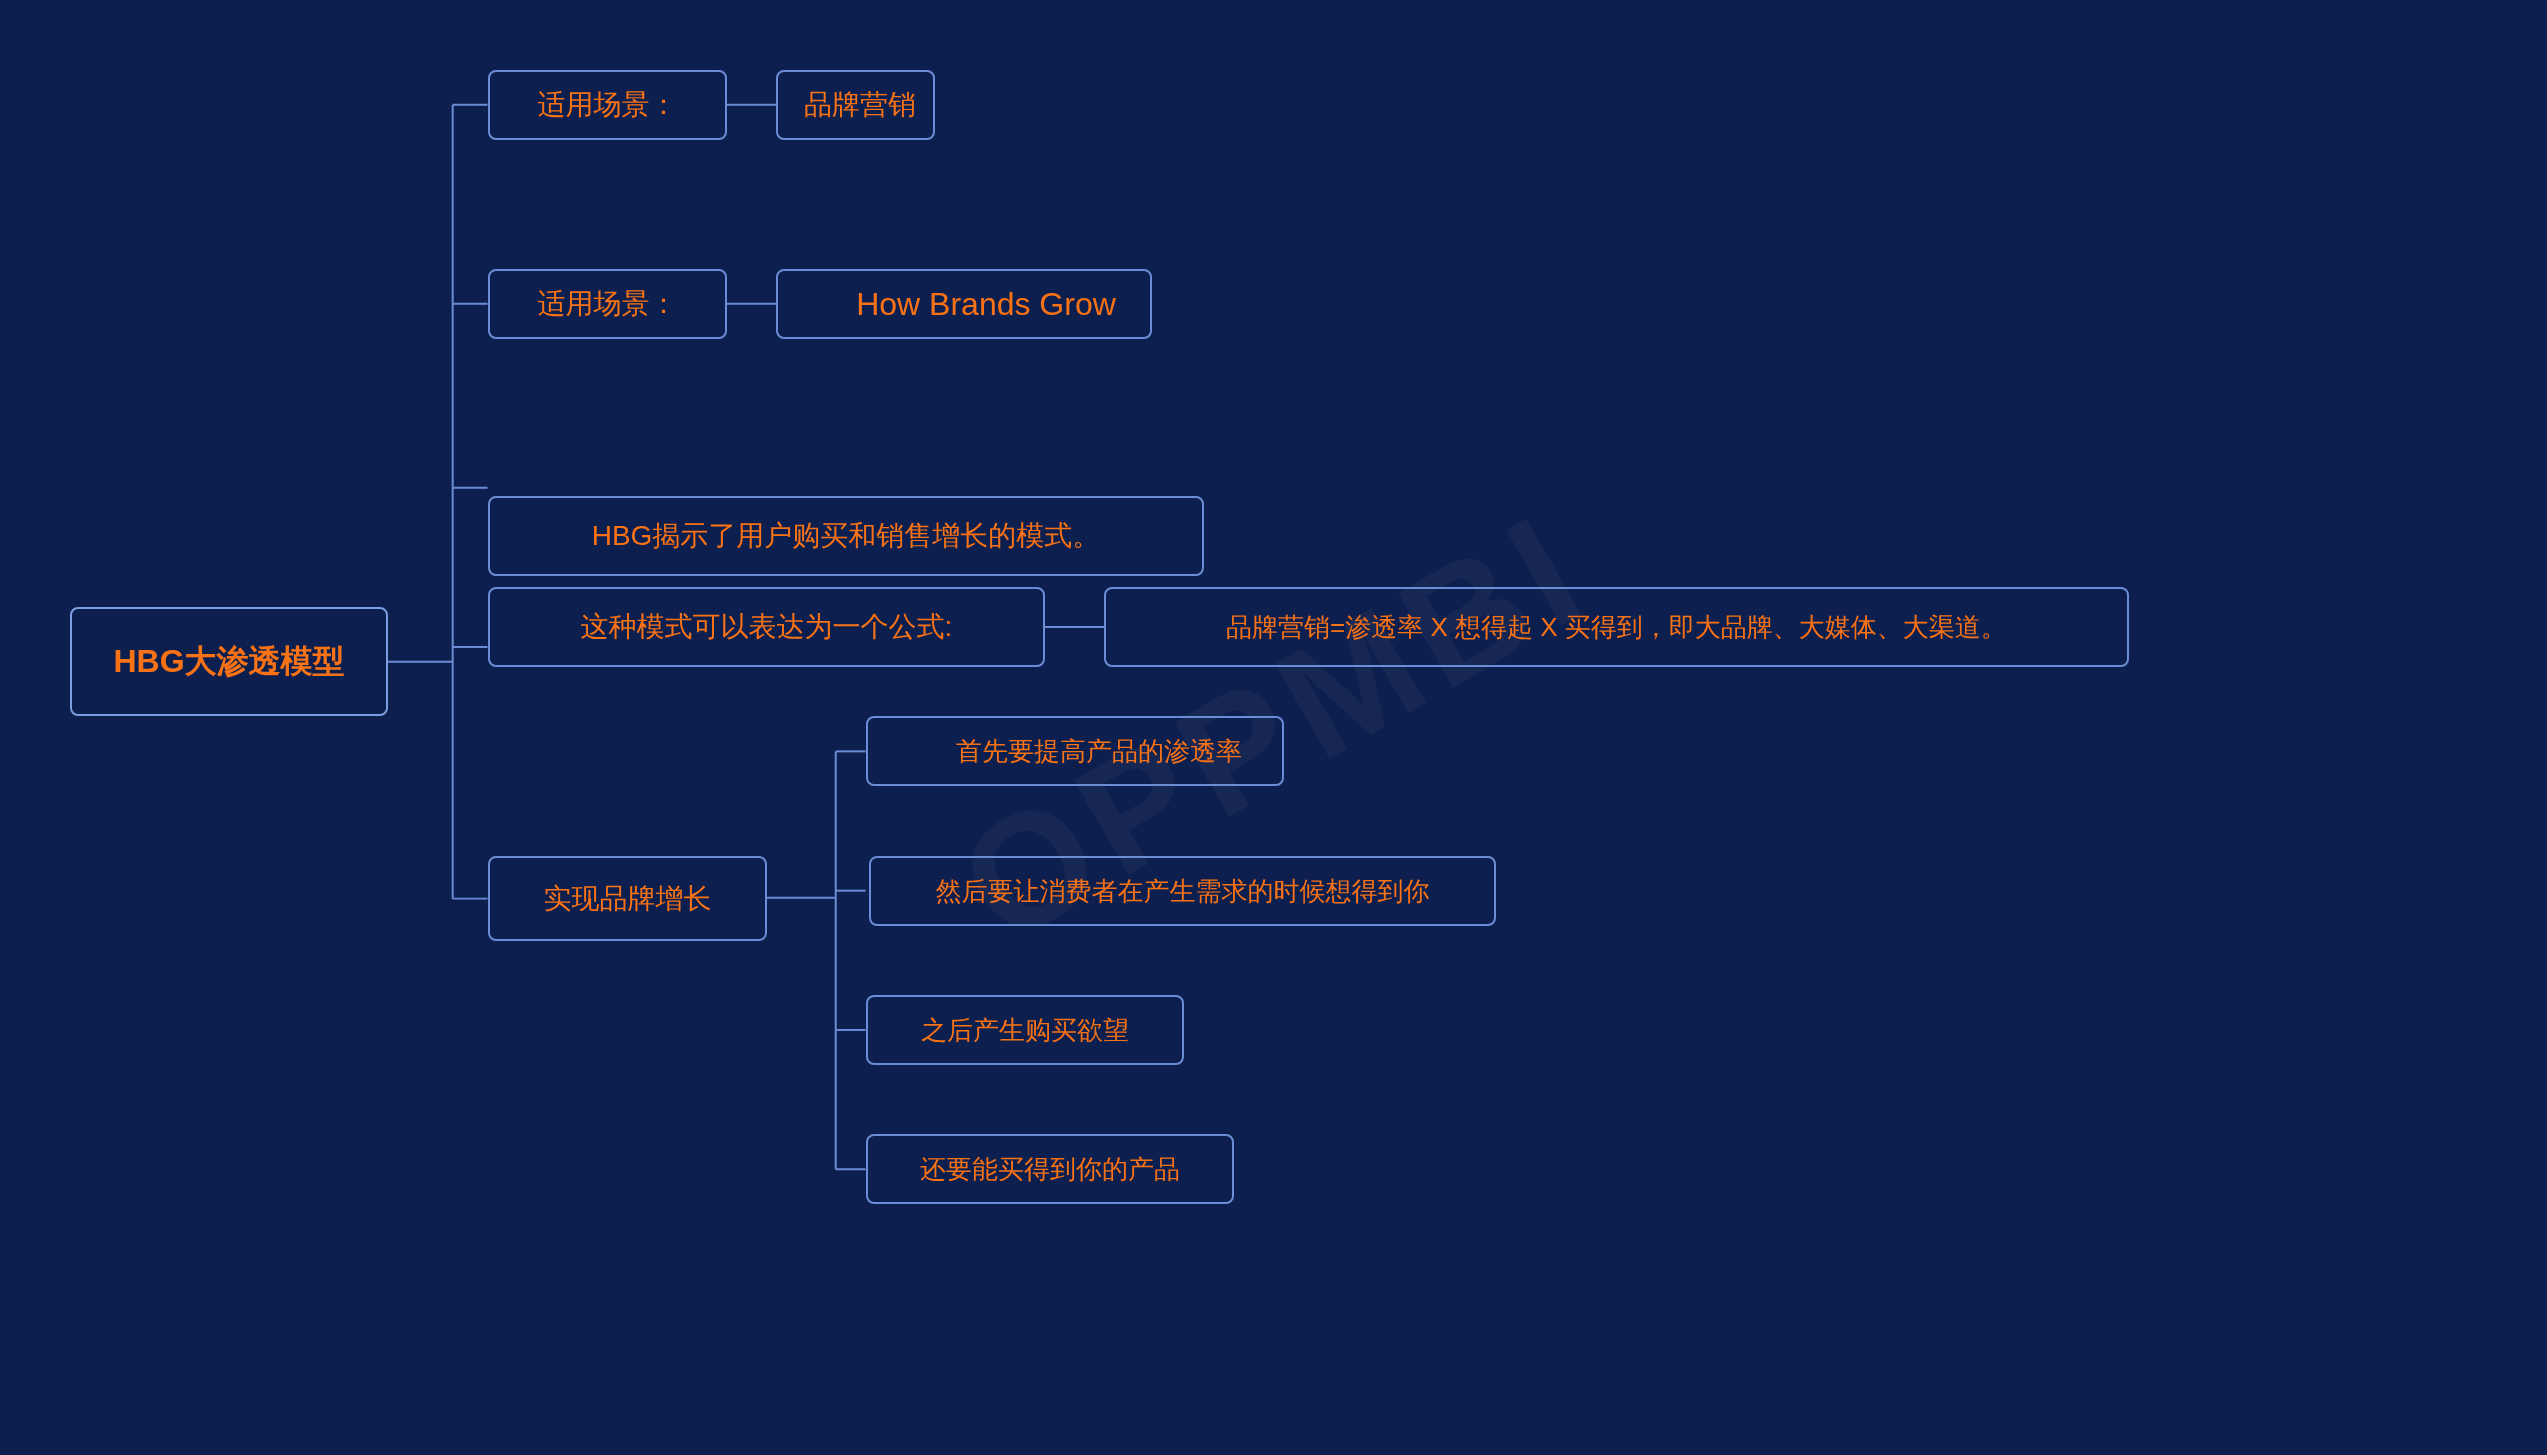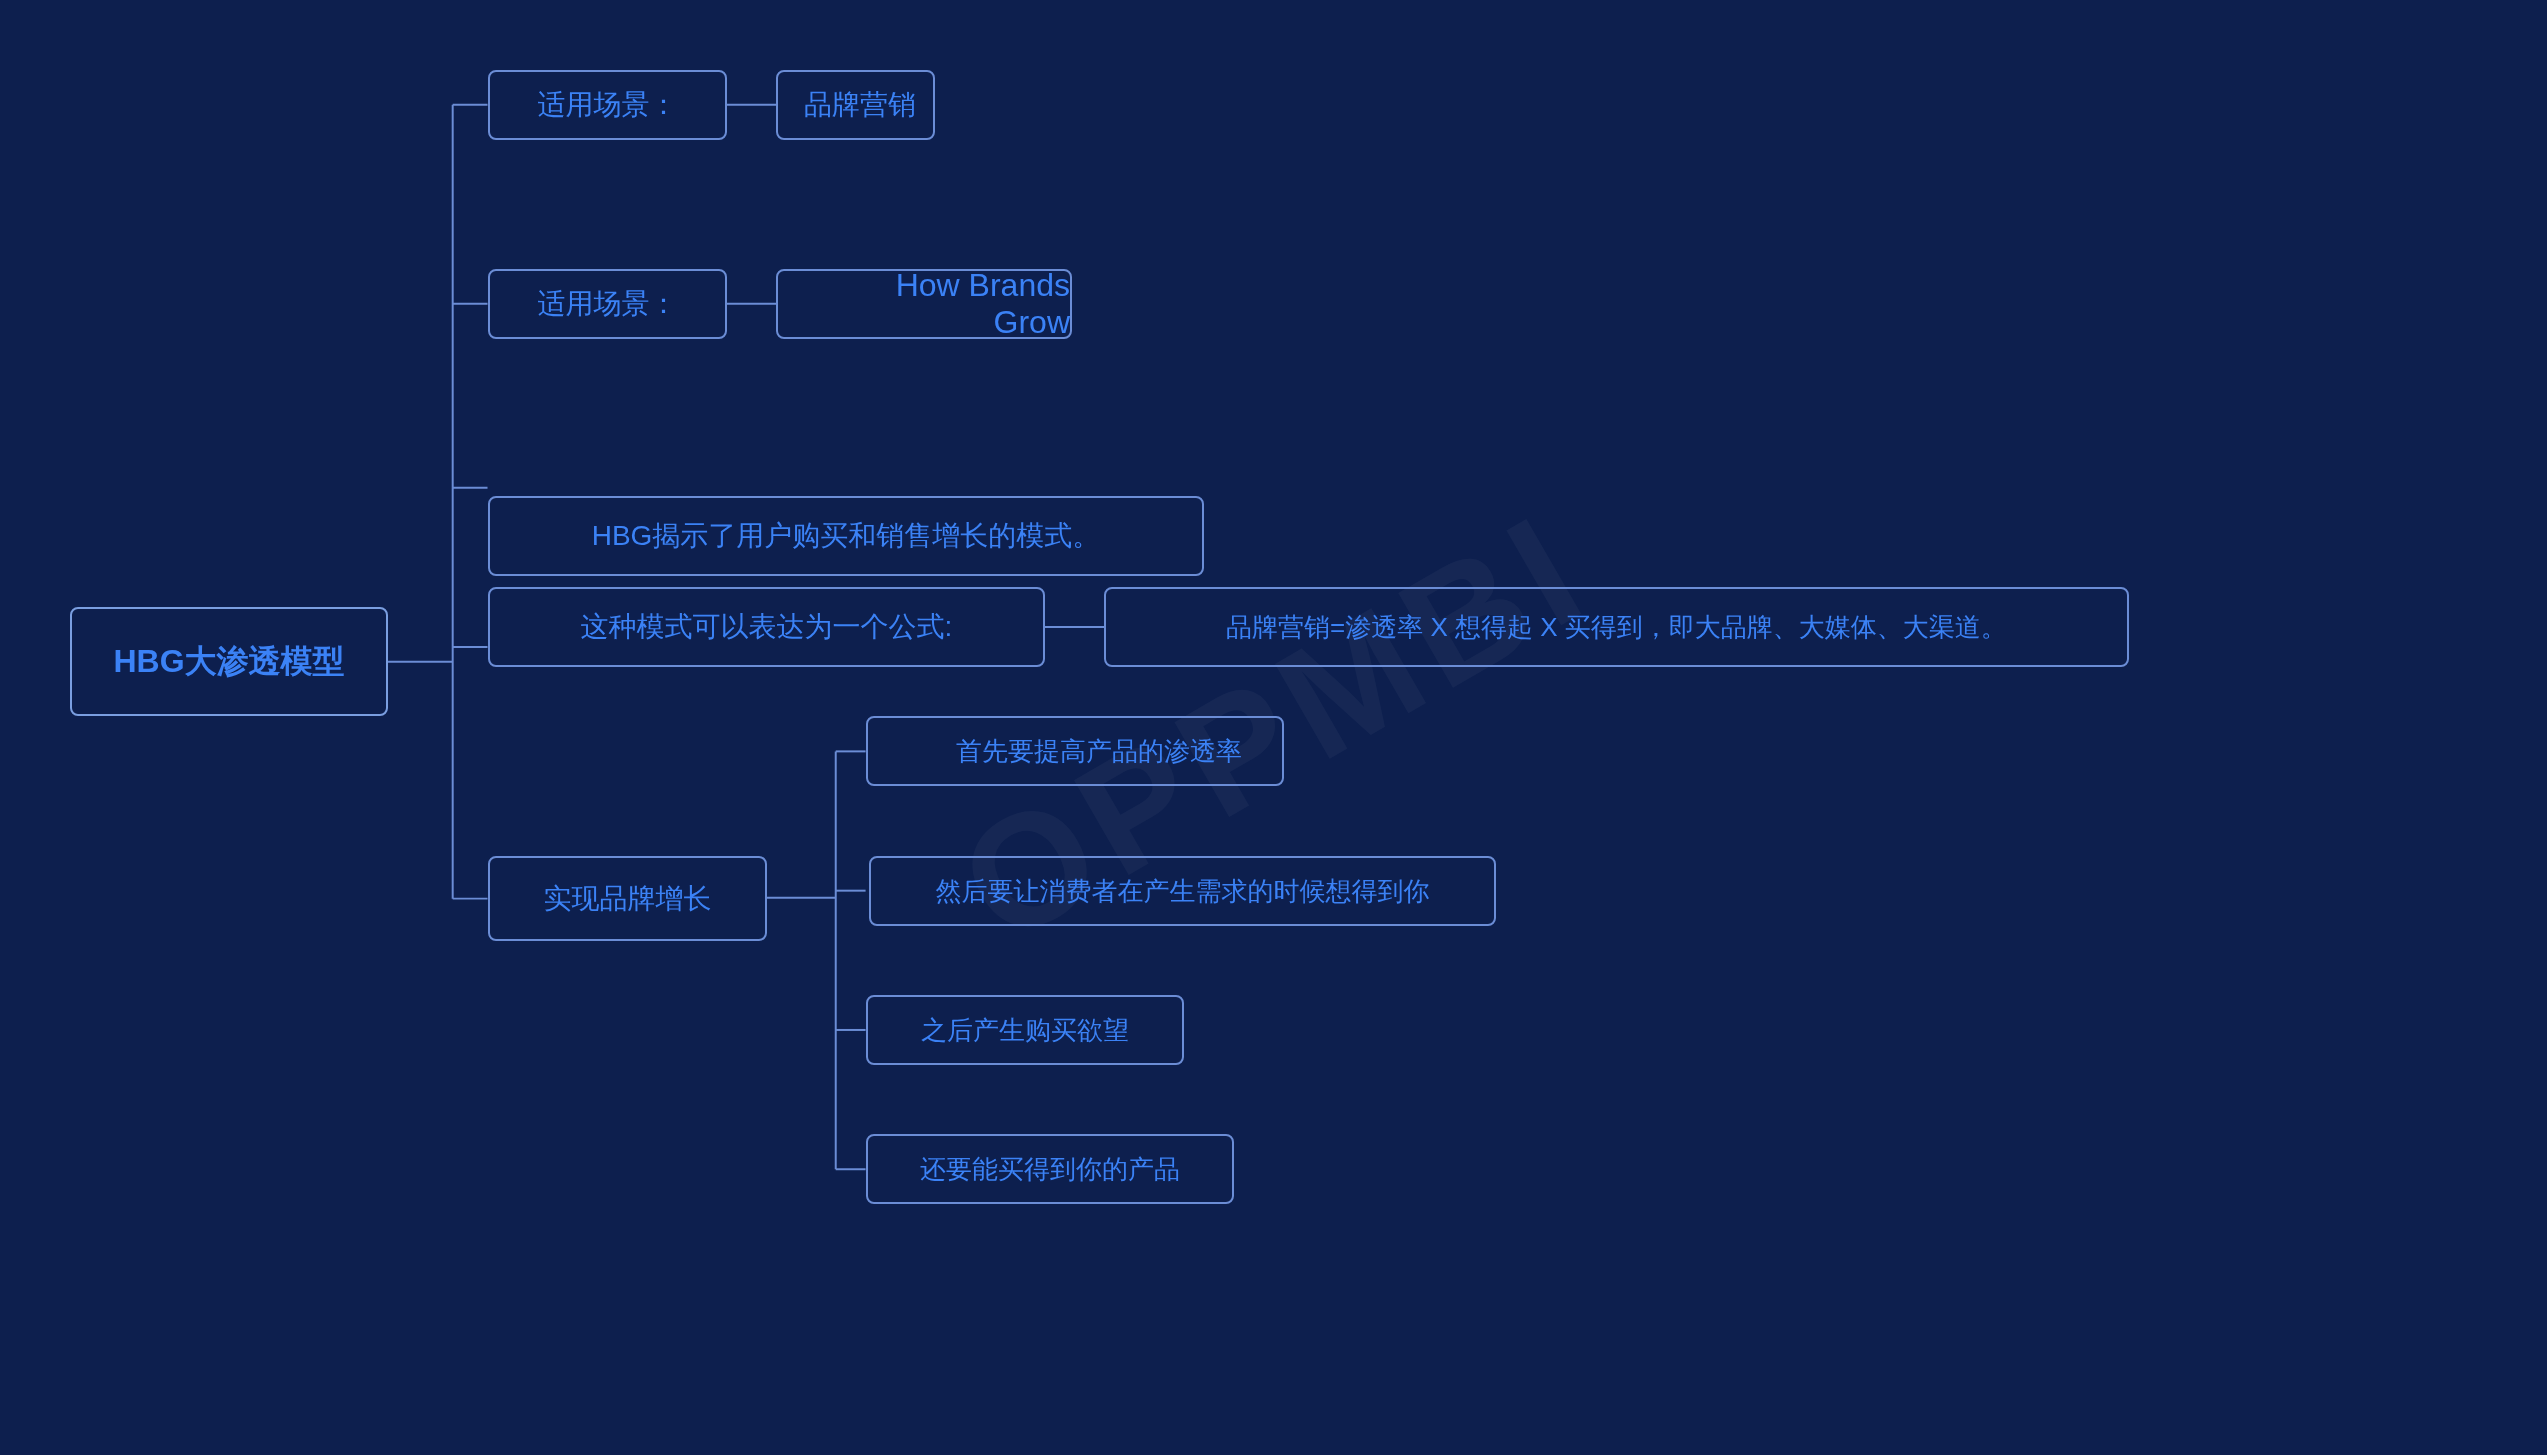--- a/index.html
+++ b/index.html
@@ -39,22 +39,22 @@
       pointer-events: none;
     }
 
     .node {
       position: absolute;
       border: 2px solid #6b8dd6;
       border-radius: 8px;
       display: flex;
       align-items: center;
       justify-content: center;
-      text-align: right;
-      color: #3b82f6;
+      text-align: left;
+      color: #f97316;
       font-size: 28px;
       background: transparent;
     }
 
     .node-root {
       border: 2px solid #7a9ee0;
       border-radius: 8px;
       font-size: 38px;
       font-weight: bold;
     }
@@ -106,21 +106,21 @@
   </svg>
 
   <div class="node node-root" style="left:70px; top:607px; width:318px; height:109px; font-size:32px; font-weight:bold;">HBG大渗透模型</div>
 
   <div class="node" style="left:488px; top:70px; width:239px; height:70px;">适用场景：</div>
 
   <div class="node" style="left:776px; top:70px; width:159px; height:70px;padding-left:9px;">品牌营销</div>
 
   <div class="node" style="left:488px; top:269px; width:239px; height:70px;">适用场景：</div>
 
-  <div class="node" style="left:776px; top:269px; width:296px; height:70px; font-size:32px;padding-left:44px;">How Brands Grow</div>
+  <div class="node" style="left:776px; top:269px; width:376px; height:70px; font-size:32px;padding-left:44px;">How Brands Grow</div>
 
   <div class="node" style="left:488px; top:448px; width:716px; height:80px;margin-top:48px;">HBG揭示了用户购买和销售增长的模式。</div>
 
   <div class="node" style="left:488px; top:587px; width:557px; height:80px;">这种模式可以表达为一个公式:</div>
 
   <div class="node" style="left:1104px; top:587px; width:1025px; height:80px; font-size:26px;">品牌营销=渗透率 X 想得起 X 买得到，即大品牌、大媒体、大渠道。</div>
 
   <div class="node" style="left:488px; top:856px; width:279px; height:85px;">实现品牌增长</div>
 
   <div class="node node-small" style="left:866px; top:716px; width:418px; height:70px;padding-left:48px;">首先要提高产品的渗透率</div>

